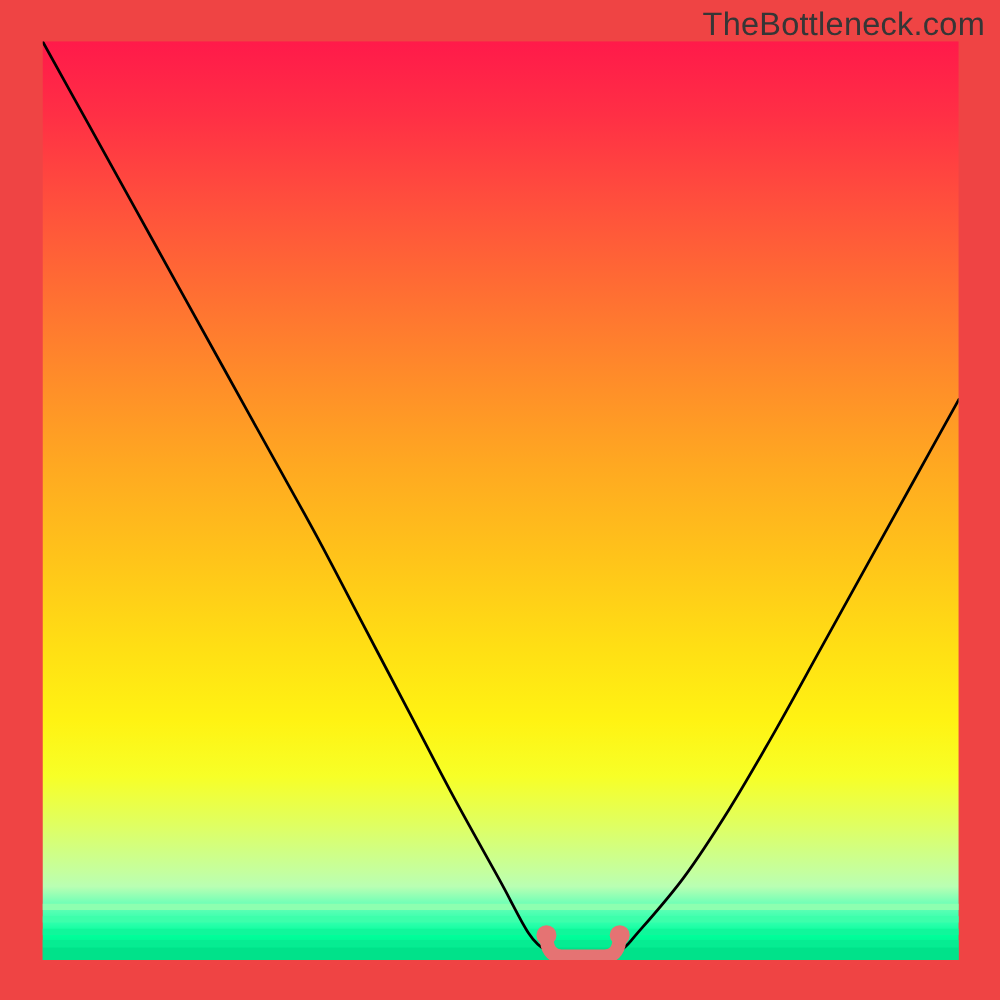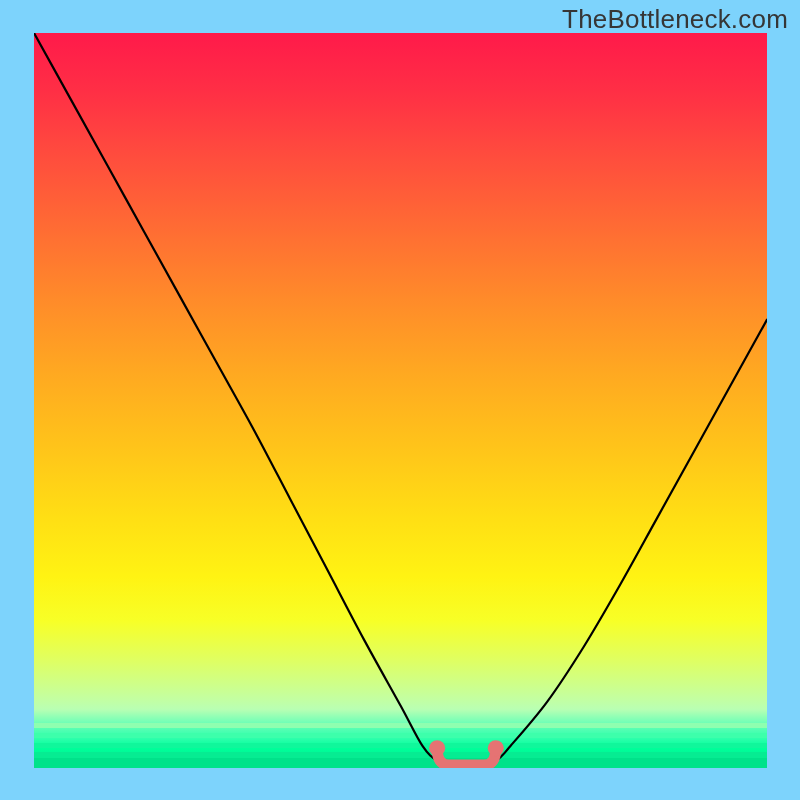--- a/index.html
+++ b/index.html
@@ -8,21 +8,21 @@
     width: 800px;
     height: 800px;
     background: #000;
     overflow: hidden;
     font-family: Arial, Helvetica, sans-serif;
   }
   .frame {
     position: relative;
     width: 800px;
     height: 800px;
-    background: #7dd3fc;
+    background: #ef4444;
   }
   .watermark {
     position: absolute;
     top: 4px;
     right: 12px;
     color: #363636;
     font-size: 26px;
     font-weight: 400;
     letter-spacing: 0.2px;
     z-index: 20;

